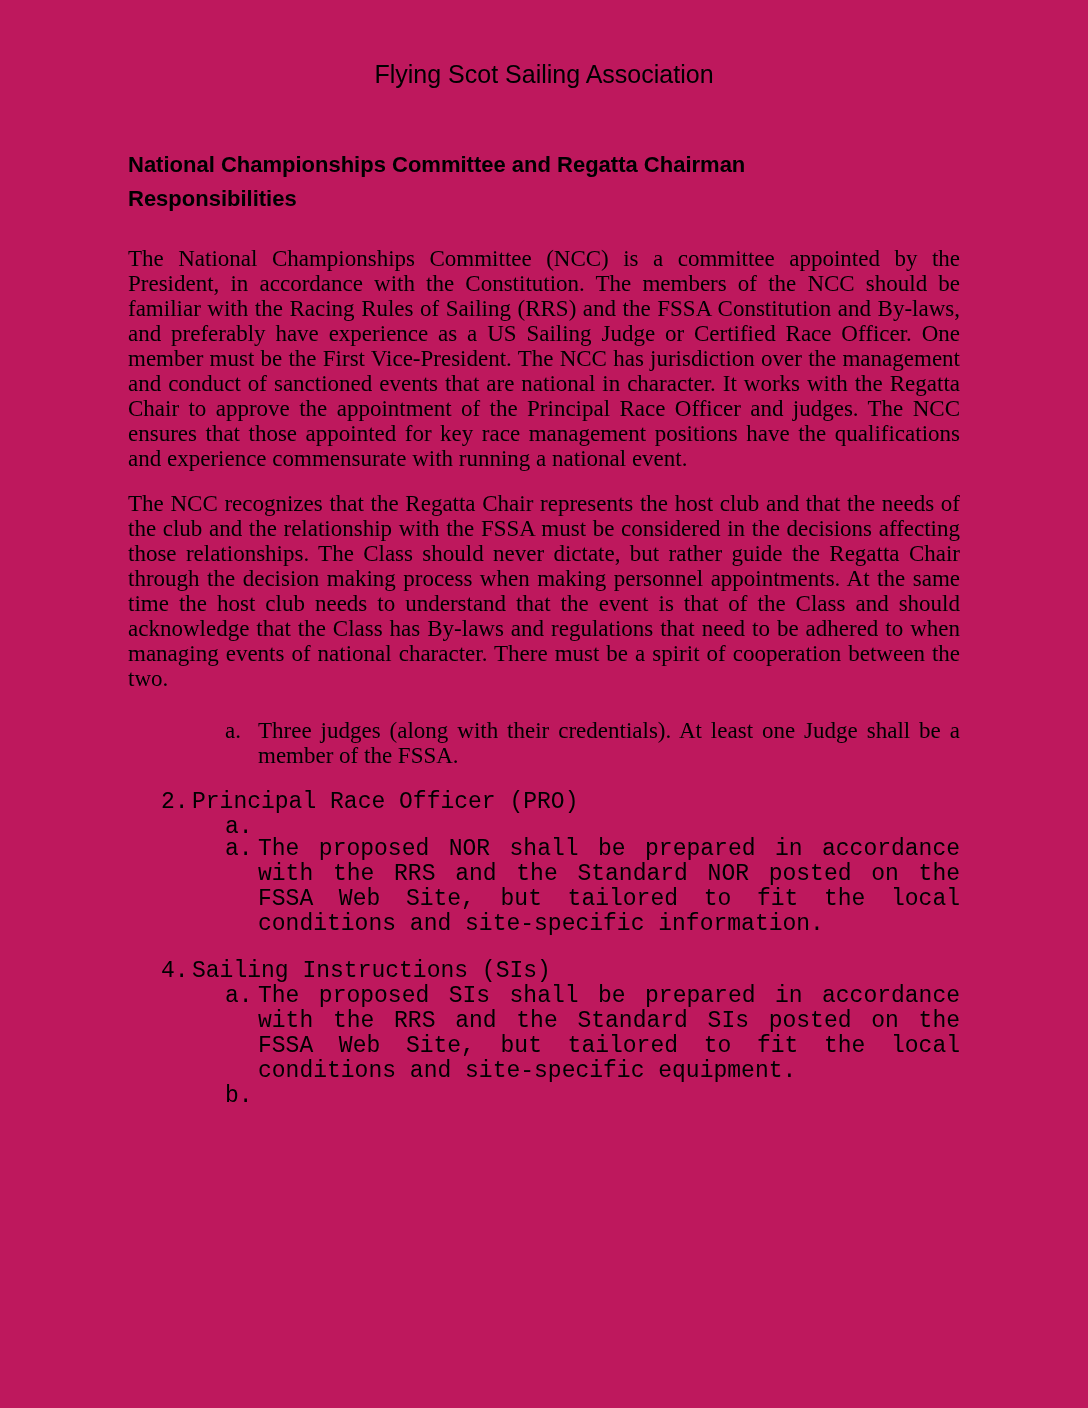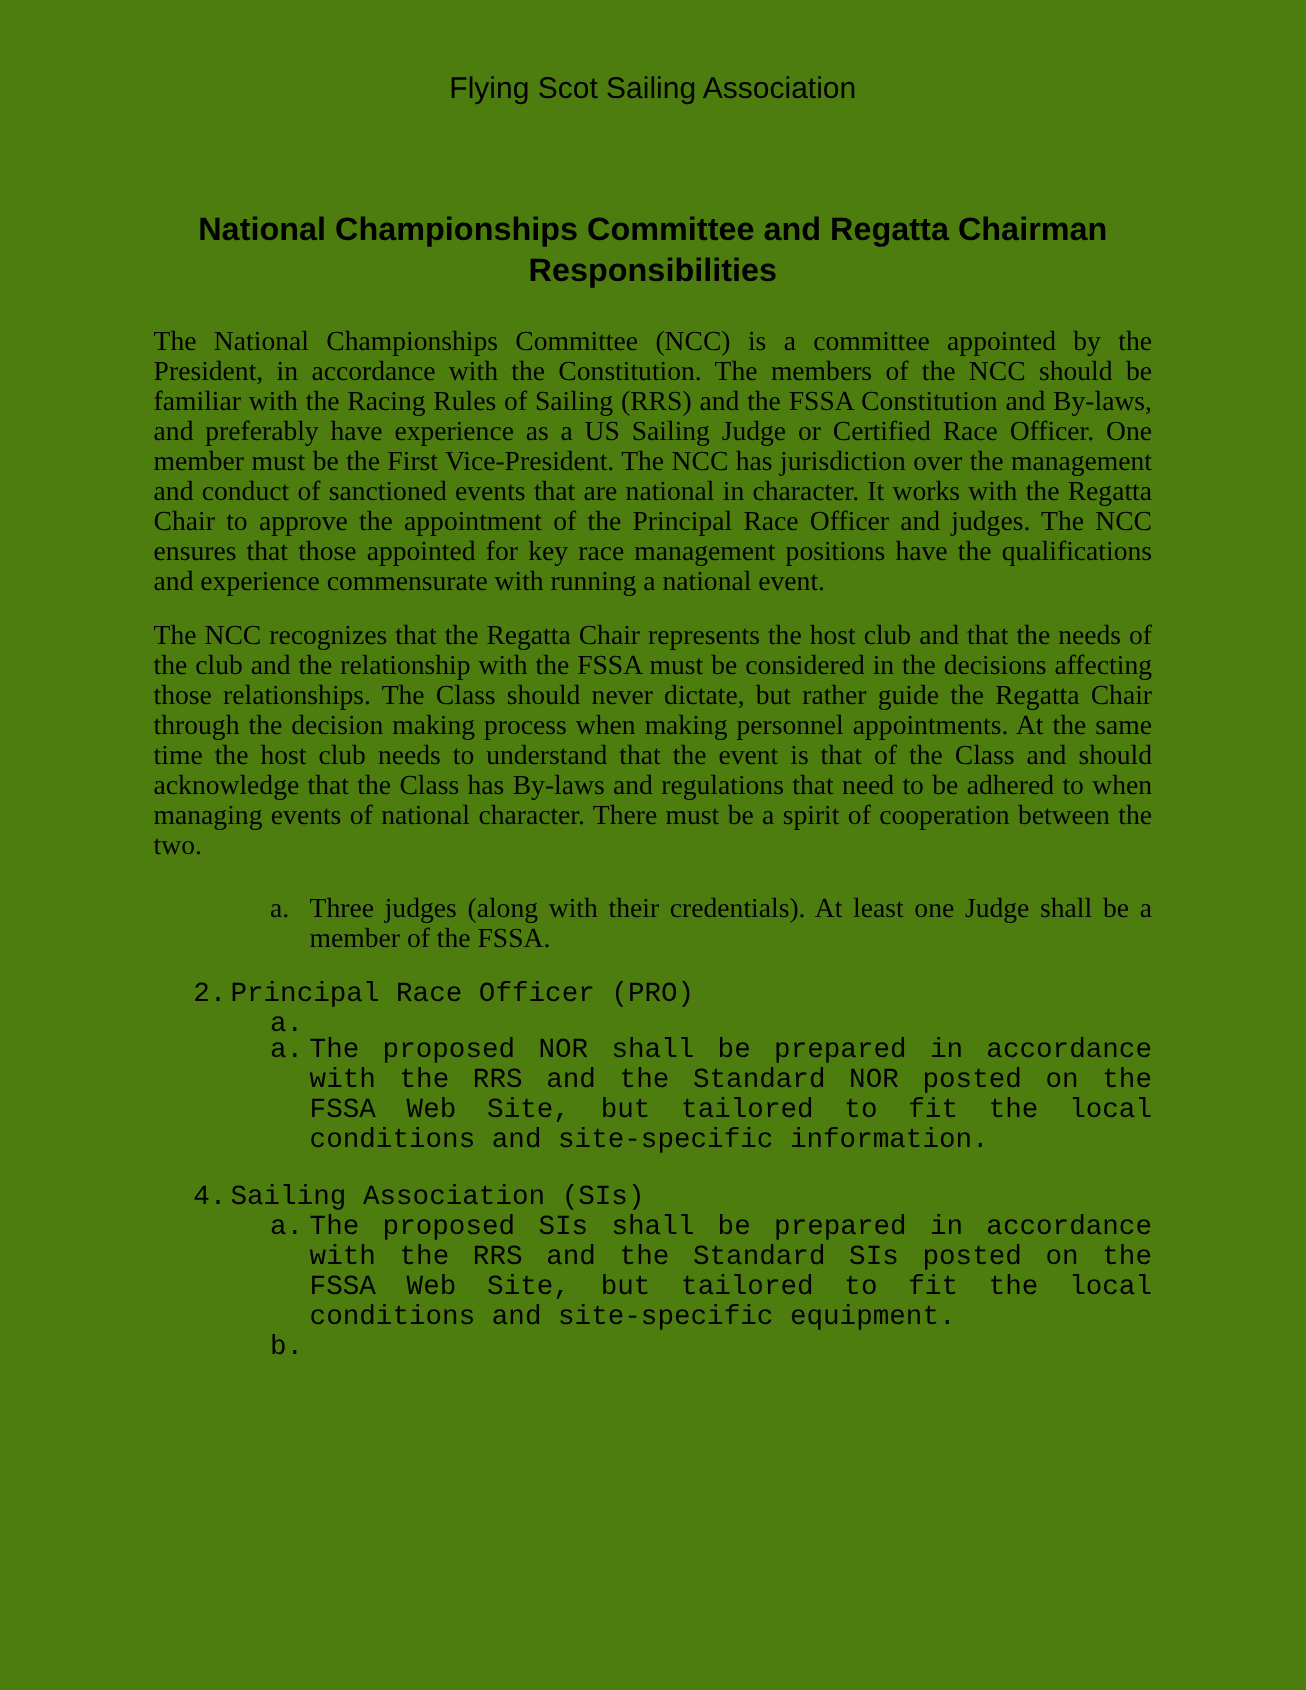--- a/index.html
+++ b/index.html
@@ -11,35 +11,35 @@
     width: 1088px;
     height: 1408px;
     color: #000000;
   }
   .page {
     box-sizing: border-box;
     width: 1088px;
     height: 1408px;
     padding: 0 128px;
     overflow: hidden;
-    background: #4d7c0f;
+    background: #be185d;
   }
   .doc-header {
     margin-top: 60px;
     text-align: center;
     font-family: "Liberation Sans", sans-serif;
     font-size: 25px;
     line-height: 28px;
     font-weight: 400;
   }
   .doc-title {
-    margin: 86px 0 0 0;
-    text-align: center;
+    margin: 60px 0 0 0;
+    text-align: left;
     font-family: "Liberation Sans", sans-serif;
-    font-size: 27px;
+    font-size: 22px;
     line-height: 34px;
     font-weight: 700;
   }
   .doc-title .title-line {
     display: block;
   }
   .body-text {
     font-family: "Liberation Serif", serif;
     font-size: 23px;
     line-height: 25px;
@@ -114,21 +114,21 @@
       </div>
 
       <div class="list-group">
         <div class="li-sub">
           <span class="li-letter">a.</span><span>The proposed NOR shall be prepared in accordance with the RRS and the Standard NOR posted on the FSSA Web Site, but tailored to fit the local conditions and site-specific information.</span>
         </div>
       </div>
 
       <div class="list-group">
         <div class="li-main">
-          <span class="li-num">4.</span><span>Sailing Association (SIs)</span>
+          <span class="li-num">4.</span><span>Sailing Instructions (SIs)</span>
         </div>
         <div class="li-sub">
           <span class="li-letter">a.</span><span>The proposed SIs shall be prepared in accordance with the RRS and the Standard SIs posted on the FSSA Web Site, but tailored to fit the local conditions and site-specific equipment.</span>
         </div>
         <div class="li-sub">
           <span class="li-letter">b.</span>
         </div>
       </div>
 
     </div>

